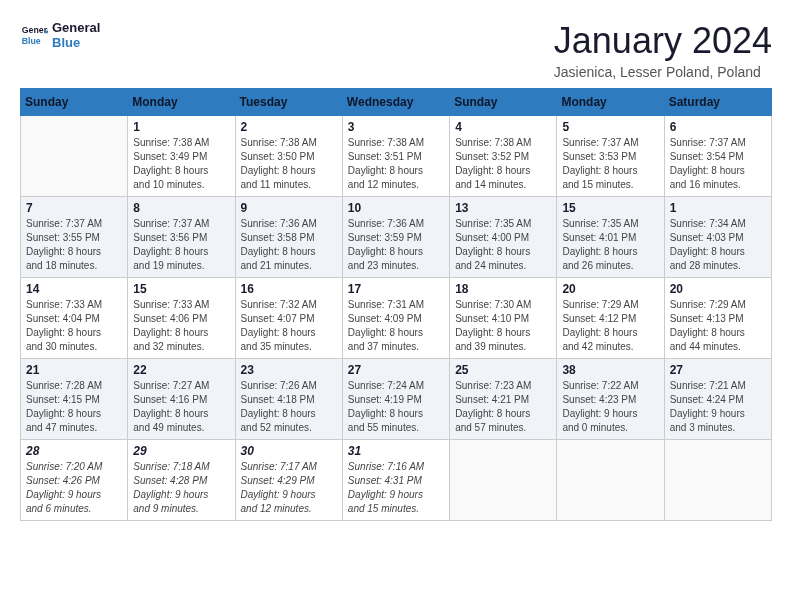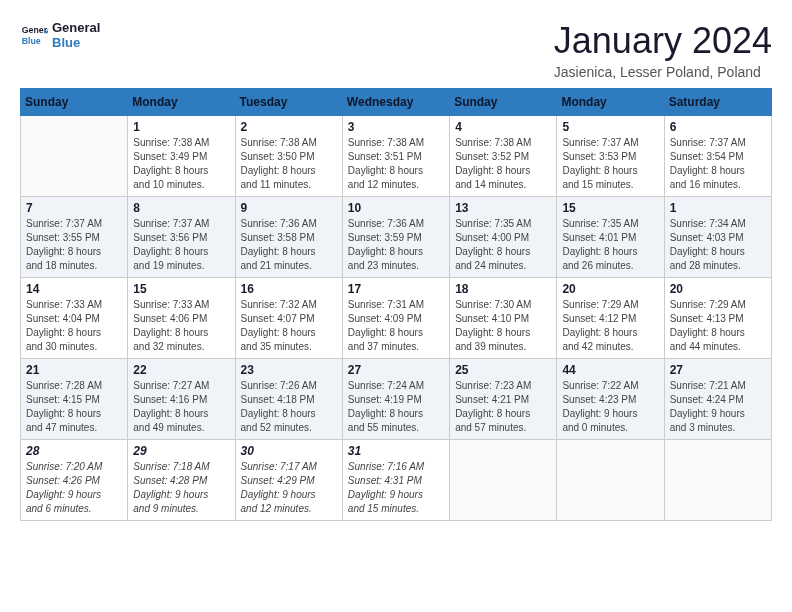--- a/index.html
+++ b/index.html
@@ -227,21 +227,21 @@
         </td>
         <td>
           <div class="day-num">27</div>
           <div class="day-info">Sunrise: 7:24 AM<br>Sunset: 4:19 PM<br>Daylight: 8 hours<br>and 55 minutes.</div>
         </td>
         <td>
           <div class="day-num">25</div>
           <div class="day-info">Sunrise: 7:23 AM<br>Sunset: 4:21 PM<br>Daylight: 8 hours<br>and 57 minutes.</div>
         </td>
         <td>
-          <div class="day-num">44</div>
+          <div class="day-num">38</div>
           <div class="day-info">Sunrise: 7:22 AM<br>Sunset: 4:23 PM<br>Daylight: 9 hours<br>and 0 minutes.</div>
         </td>
         <td>
           <div class="day-num">27</div>
           <div class="day-info">Sunrise: 7:21 AM<br>Sunset: 4:24 PM<br>Daylight: 9 hours<br>and 3 minutes.</div>
         </td>
       </tr>
       <tr class="cal-row-4">
         <td>
           <div class="day-num">28</div>

